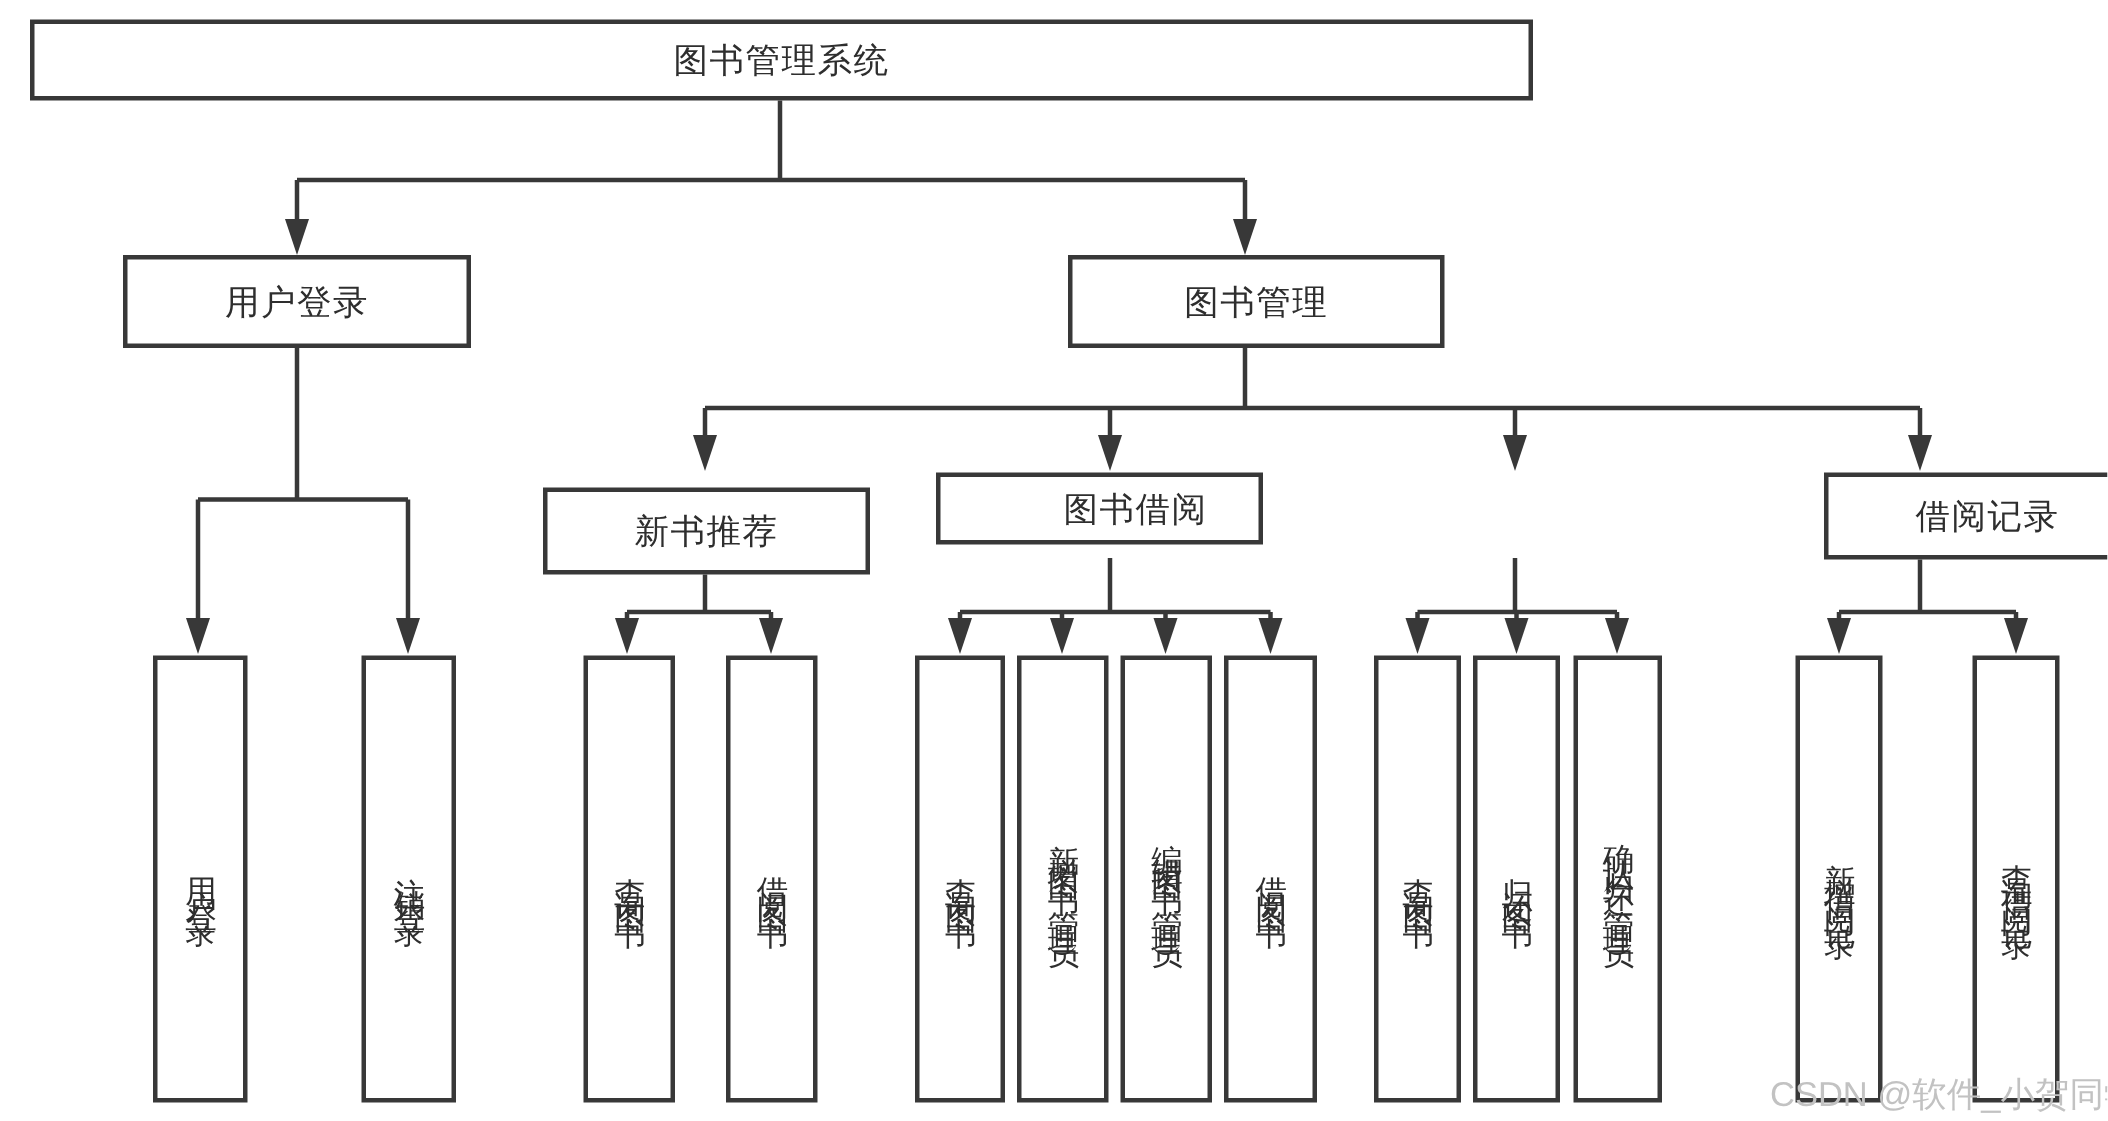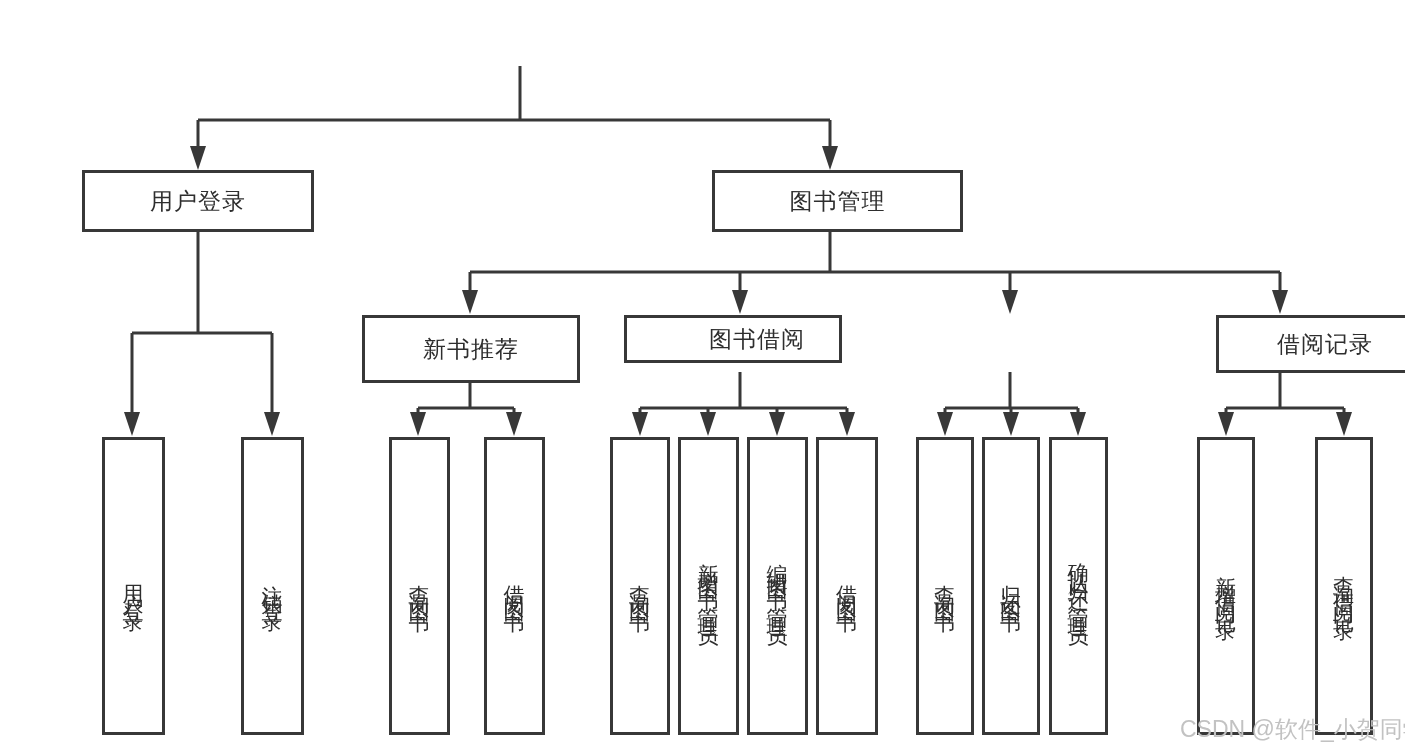--- a/index.html
+++ b/index.html
@@ -85,29 +85,32 @@
     <polygon points="700,412 716,412 708,436"></polygon>
     <polygon points="769,412 785,412 777,436"></polygon>
     <polygon points="839,412 855,412 847,436"></polygon>
     <polygon points="937,412 953,412 945,436"></polygon>
     <polygon points="1003,412 1019,412 1011,436"></polygon>
     <polygon points="1070,412 1086,412 1078,436"></polygon>
     <polygon points="1218,412 1234,412 1226,436"></polygon>
     <polygon points="1336,412 1352,412 1344,436"></polygon>
   </svg>
 
+  <div class="node node-h" style="left:20px; top:13px; width:1002px; height:54px;">
+    <span class="label">图书管理系统</span>
+  </div>
 
   <div class="node node-h" style="left:82px; top:170px; width:232px; height:62px;">
     <span class="label">用户登录</span>
   </div>
   <div class="node node-h" style="left:712px; top:170px; width:251px; height:62px;">
     <span class="label">图书管理</span>
   </div>
 
-  <div class="node node-h" style="left:362px; top:315px; width:218px; height:68px;">
+  <div class="node node-h" style="left:362px; top:325px; width:218px; height:58px;">
     <span class="label">新书推荐</span>
   </div>
   <div class="node node-h" style="left:624px; top:315px; width:218px; height:48px;padding-left:48px;">
     <span class="label">图书借阅</span>
   </div>
   <div class="node node-h" style="left:1172px; top:315px; width:218px; height:58px;margin-left:44px;">
     <span class="label">借阅记录</span>
   </div>
 
   <div class="node node-v" style="left:102px; top:437px; width:63px; height:298px;">

